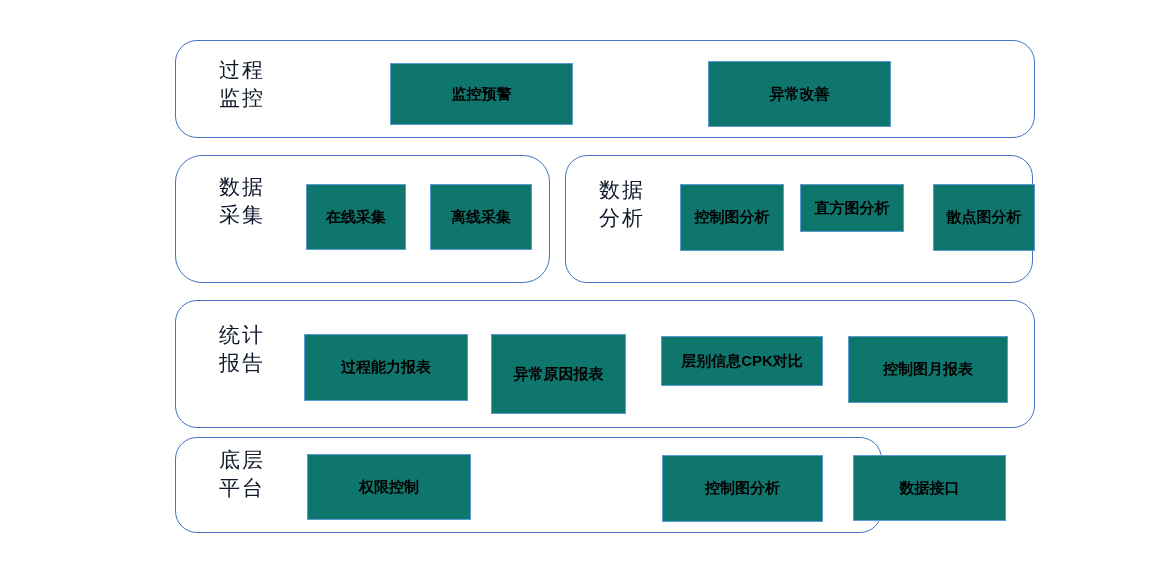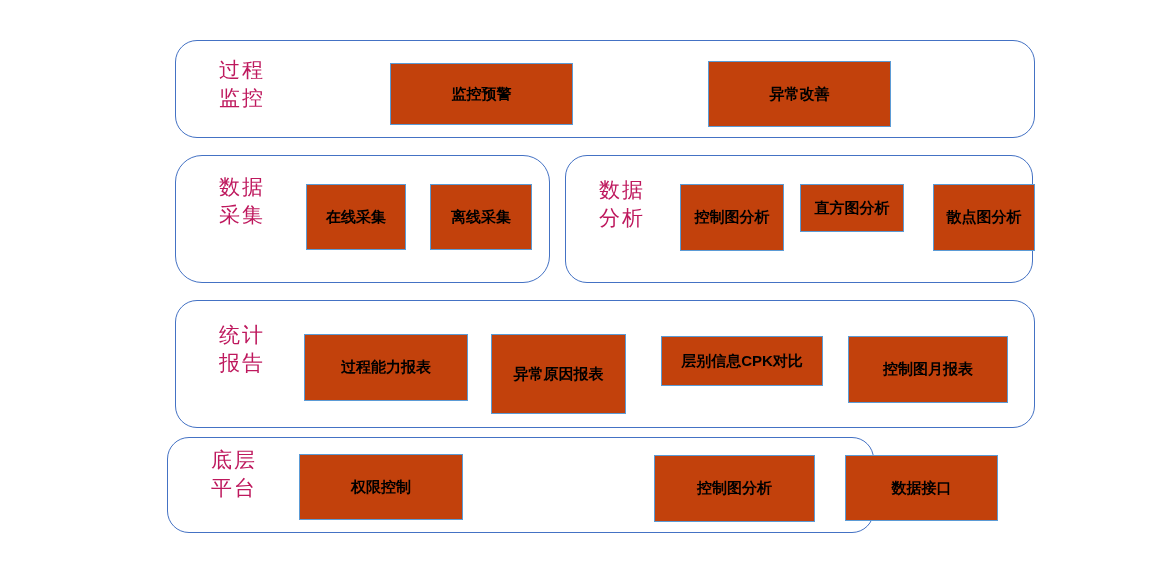--- a/index.html
+++ b/index.html
@@ -22,28 +22,28 @@
     background: #ffffff;
     box-sizing: border-box;
   }
   .layer-label {
     position: absolute;
     width: 54px;
     font-family: Liberation Sans, sans-serif;
     font-size: 21px;
     line-height: 28px;
     letter-spacing: 2px;
-    color: #be185d;
+    color: #0f172a;
     font-weight: 400;
     word-break: break-all;
   }
   .module {
     position: absolute;
     border: 1.3px solid #5B9BD5;
-    background: #c2410c;
+    background: #0f766e;
     box-sizing: border-box;
     display: flex;
     align-items: center;
     justify-content: center;
     font-size: 15px;
     font-weight: 700;
     color: #000000;
     text-align: right;
     white-space: nowrap;
   }
@@ -73,20 +73,20 @@
   </div>
 
   <div class="layer" style="left:175px; top:300px; width:860px; height:128px;">
     <div class="layer-label" style="left:43px; top:20px;">统计报告</div>
     <div class="module" style="left:128px; top:33px; width:164px; height:67px;">过程能力报表</div>
     <div class="module" style="left:315px; top:33px; width:135px; height:80px;">异常原因报表</div>
     <div class="module" style="left:485px; top:35px; width:162px; height:50px;">层别信息CPK对比</div>
     <div class="module" style="left:672px; top:35px; width:160px; height:67px;">控制图月报表</div>
   </div>
 
-  <div class="layer" style="left:167px; top:437px; width:707px; height:96px;">
+  <div class="layer" style="left:175px; top:437px; width:707px; height:96px;">
     <div class="layer-label" style="left:43px; top:8px;">底层平台</div>
     <div class="module" style="left:131px; top:16px; width:164px; height:66px;">权限控制</div>
     <div class="module" style="left:486px; top:17px; width:161px; height:67px;">控制图分析</div>
     <div class="module" style="left:677px; top:17px; width:153px; height:66px;">数据接口</div>
   </div>
 
 </div>
 
 </body></html>

